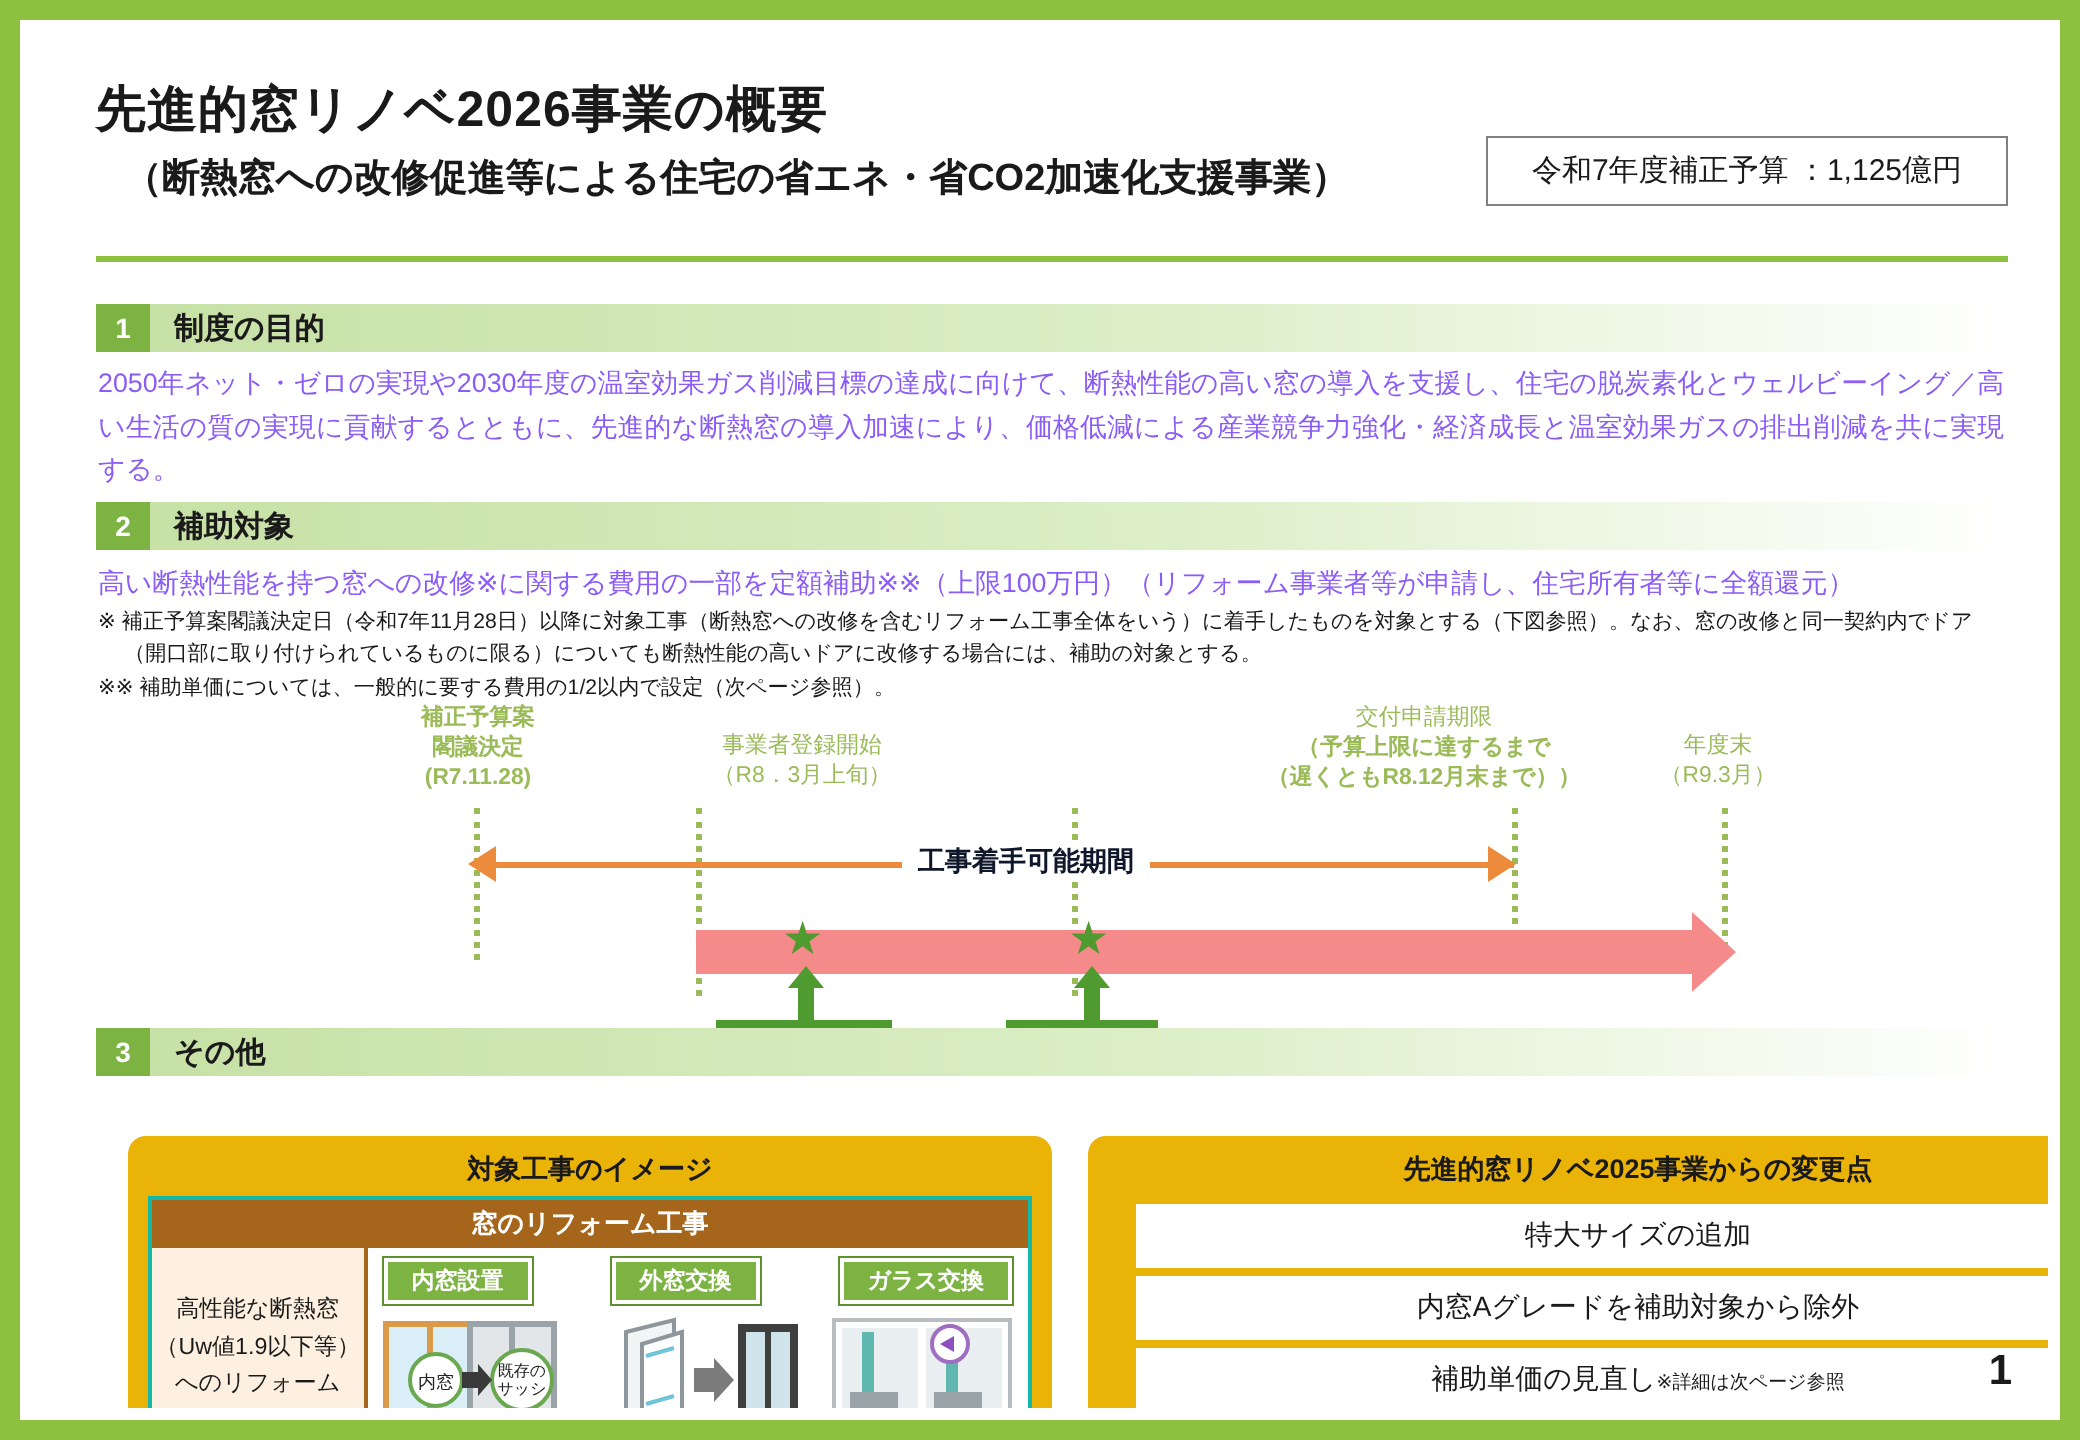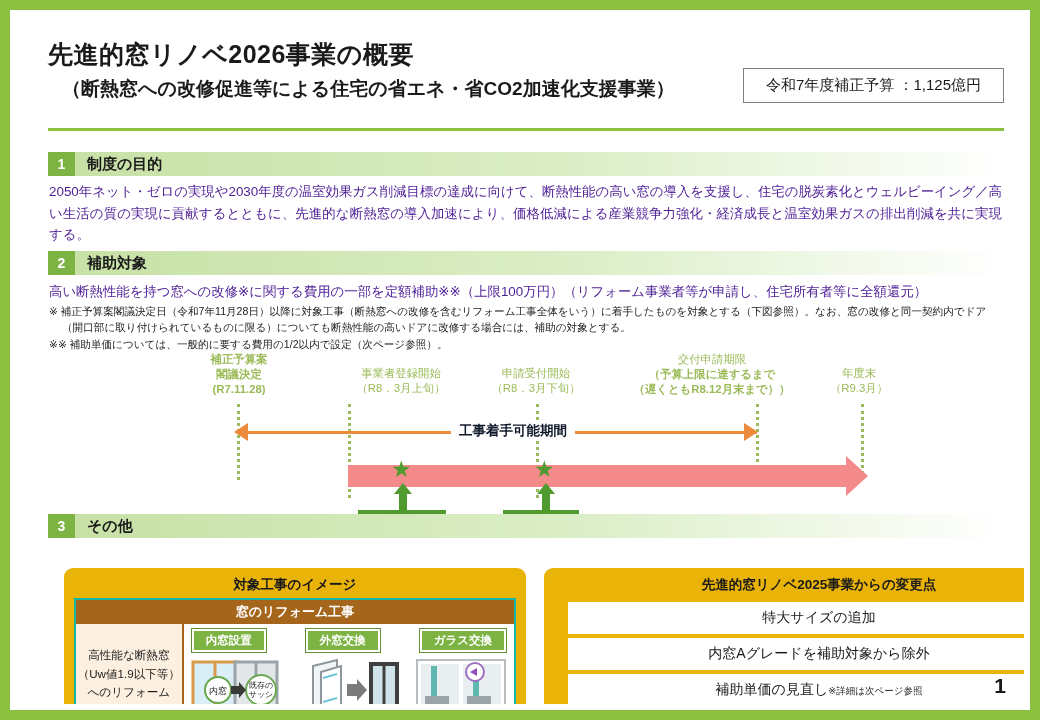--- a/index.html
+++ b/index.html
@@ -57,21 +57,21 @@
     flex: 0 0 auto;
   }
   .sec-title {
     font-size: 15px; font-weight: bold; color: #1a1a1a;
     margin-left: 12px; white-space: nowrap;
   }
 
   
   .body-text {
     position: absolute; left: 33px; right: 22px;
-    font-size: 13.4px; color: #4c1d95; line-height: 1.62;
+    font-size: 13.4px; color: #8b5cf6; line-height: 1.62;
     text-align: justify;
   }
   .note-text {
     position: absolute; left: 33px; right: 22px;
     font-size: 10.6px; color: #1a1a1a; line-height: 1.52;
   }
   .note-text .indent { display: block; padding-left: 13px; }
 
   
   #timeline { position: absolute; left: 0; top: 336px; width: 1028px; height: 160px; }
@@ -210,24 +210,20 @@
       <div class="strong">補正予算案</div>
       <div class="strong">閣議決定</div>
       <div class="strong">(R7.11.28)</div>
     </div>
 
     <div class="tl-label" style="left:320px; top:14px; width:130px;">
       <div>事業者登録開始</div>
       <div>（R8．3月上旬）</div>
     </div>
 
-    <div class="tl-label" style="left:450px; top:14px; width:140px;">
-      <div>申請受付開始</div>
-      <div>（R8．3月下旬）</div>
-    </div>
 
     <div class="tl-label" style="left:606px; top:0; width:180px;">
       <div>交付申請期限</div>
       <div class="strong">（予算上限に達するまで</div>
       <div class="strong">（遅くともR8.12月末まで））</div>
     </div>
 
     <div class="tl-label" style="left:788px; top:14px; width:110px;">
       <div>年度末</div>
       <div>（R9.3月）</div>

